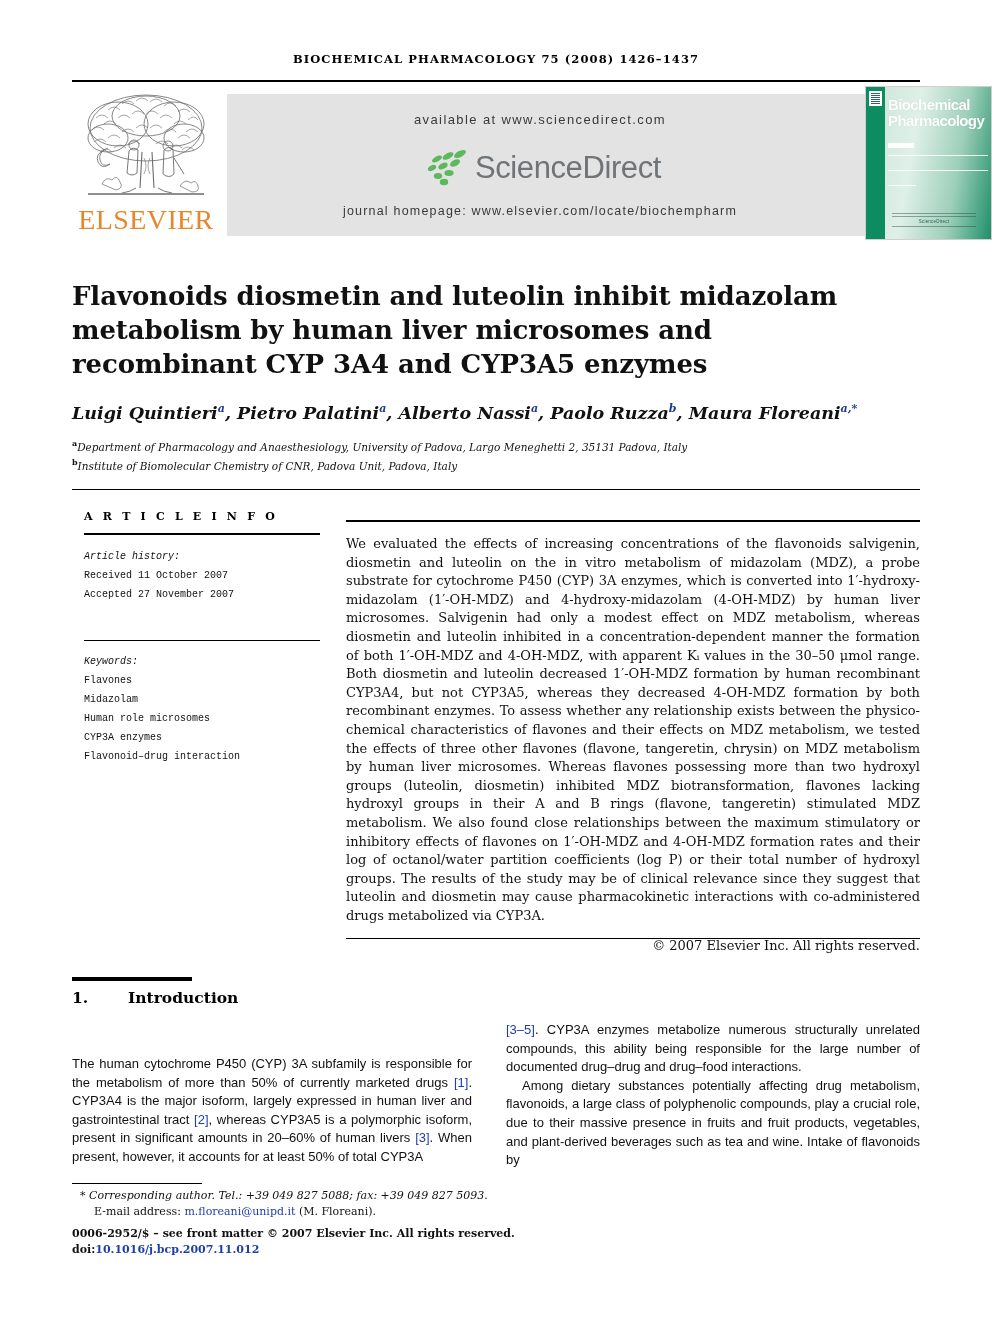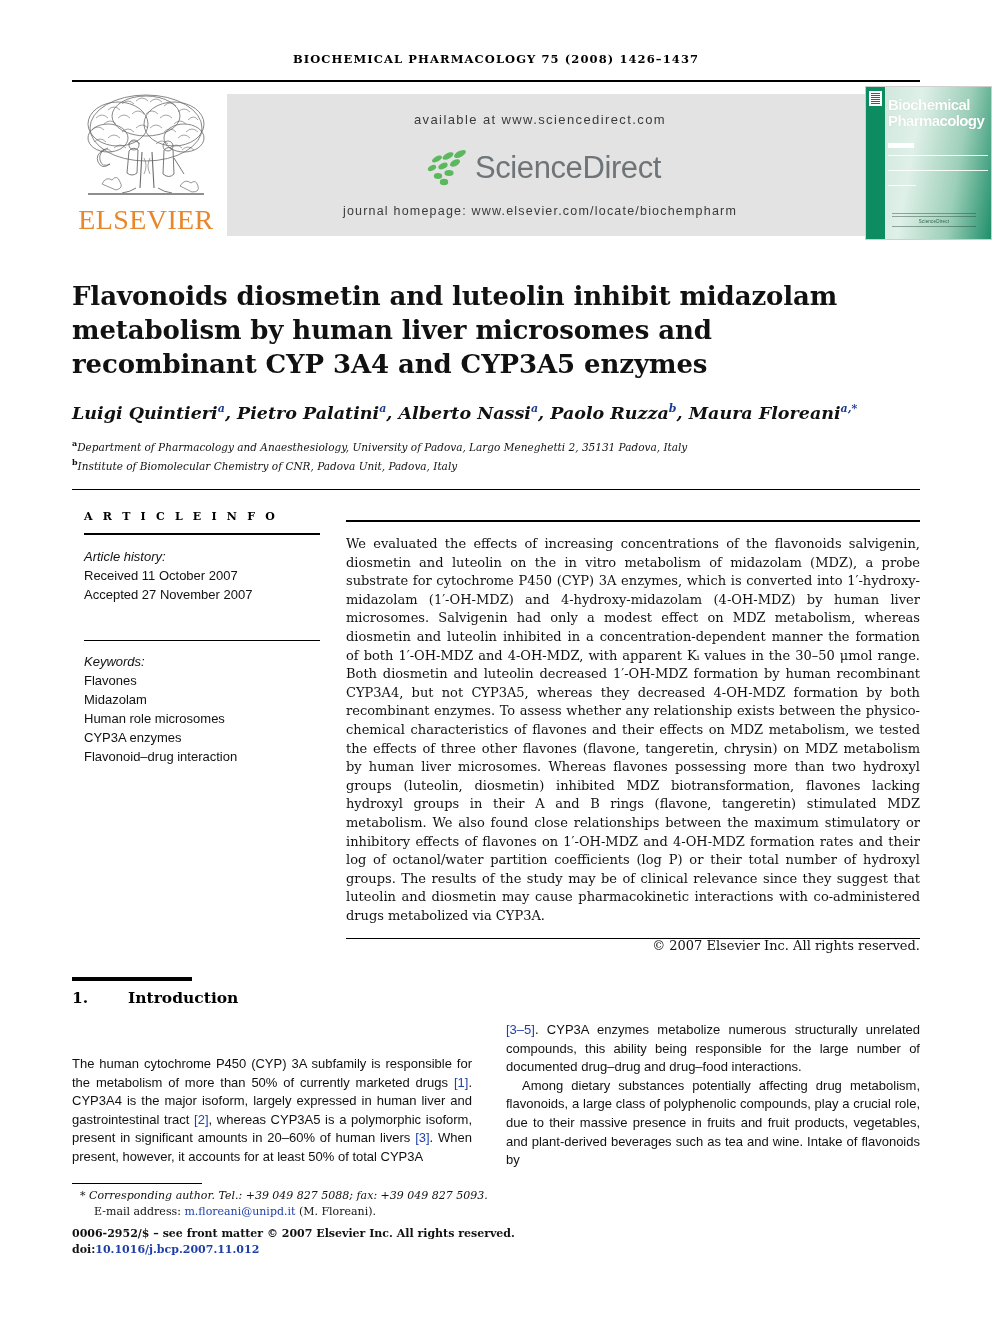--- a/index.html
+++ b/index.html
@@ -242,22 +242,22 @@
     font-weight: bold;
     font-size: 11px;
     letter-spacing: 3.2px;
     color: #000;
   }
   .col-rule {
     height: 2px; background: #000;
     margin-top: 10px; margin-bottom: 12px;
   }
   .info-block {
-    font-family: Liberation Sans, sans-serif;
-    font-size: 13px;
+    font-family: Liberation Mono, monospace;
+    font-size: 10px;
     line-height: 19px;
     color: #111;
   }
   .info-block .it { font-style: italic; }
   .kw-rule {
     height: 1px; background: #000;
     margin-top: 36px; margin-bottom: 11px;
   }
   .kw-title { font-style: italic; }
 

